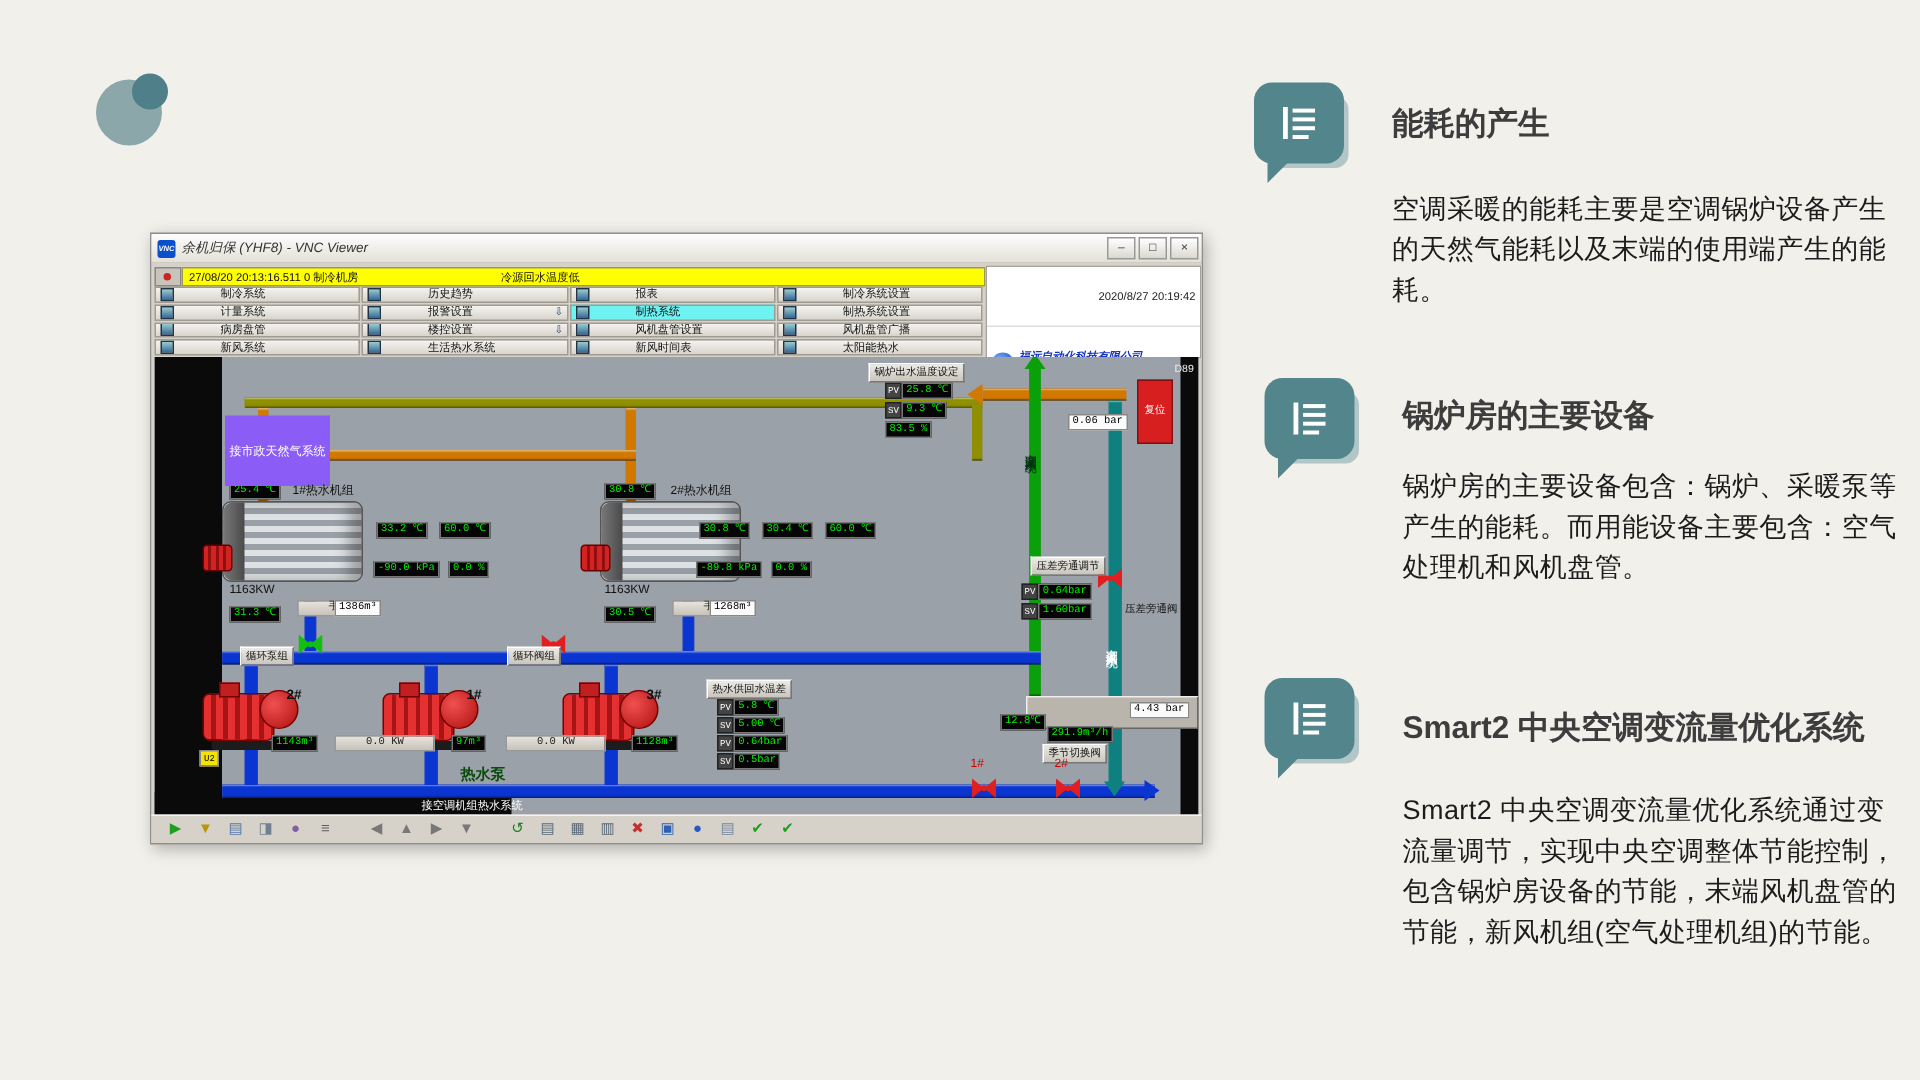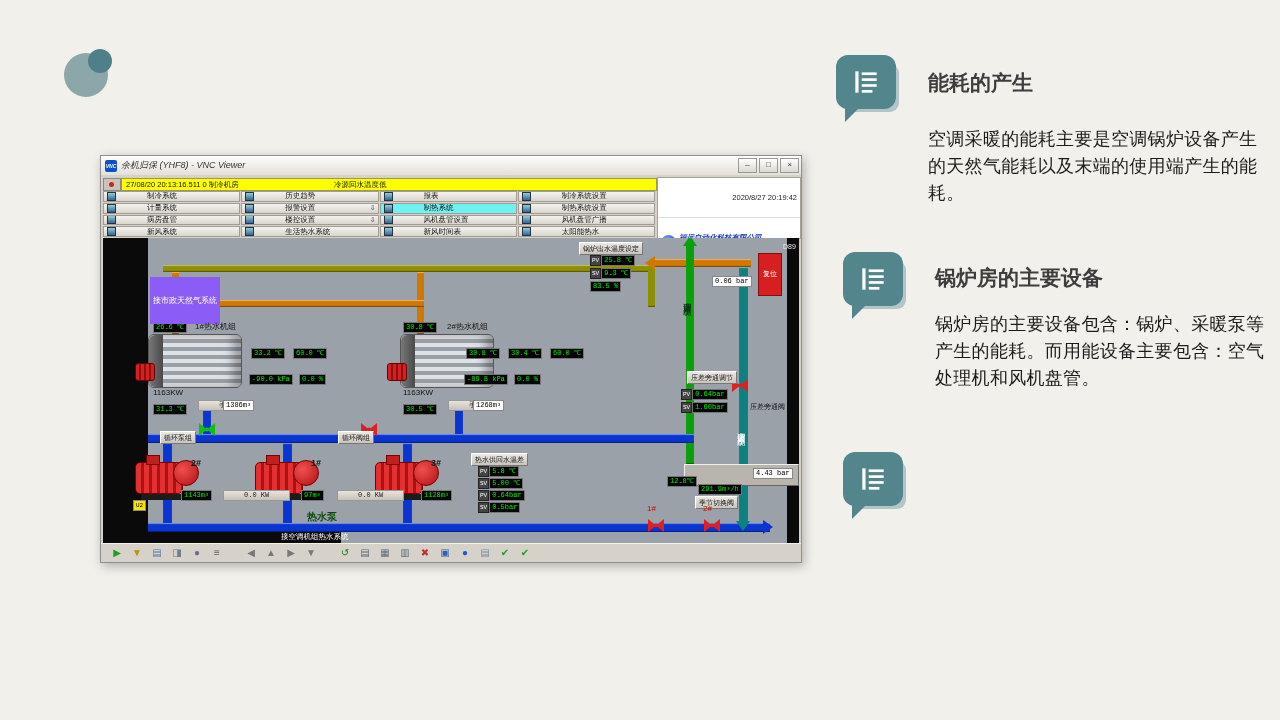--- a/index.html
+++ b/index.html
@@ -272,21 +272,21 @@
             <polygon points="0,0 8,6.5 0,13" fill="#e02020"></polygon>
             <polygon points="16,0 8,6.5 16,13" fill="#e02020"></polygon>
             <circle cx="8" cy="6.5" r="2" fill="#e02020"></circle>
           </svg></div>
         <div class="sc-valve" style="left: 601px; top: 281px;"><svg width="16" height="13" viewBox="0 0 16 13">
             <polygon points="0,0 8,6.5 0,13" fill="#e02020"></polygon>
             <polygon points="16,0 8,6.5 16,13" fill="#e02020"></polygon>
             <circle cx="8" cy="6.5" r="2" fill="#e02020"></circle>
           </svg></div>
         <div class="sc-d sc-g" style="left: 50px; top: 84px;">
-          <span>26.6 ℃</span>
+          <span>25.4 ℃</span>
         </div>
         <div class="sc-d sc-g" style="left: 148px; top: 110px;">
           <span>33.2 ℃</span>
         </div>
         <div class="sc-d sc-g" style="left: 190px; top: 110px;">
           <span>60.0 ℃</span>
         </div>
         <div class="sc-d sc-g" style="left: 146px; top: 136px;">
           <span>-90.0 kPa</span>
         </div>
@@ -488,13 +488,17 @@
     <div class="pin-icon">
       <svg width="32" height="32" viewBox="0 0 30 30">
         <rect x="5" y="5" width="3" height="20" fill="#fff"></rect>
         <rect x="11" y="6" width="14" height="2.5" fill="#fff"></rect>
         <rect x="11" y="11.5" width="14" height="2.5" fill="#fff"></rect>
         <rect x="11" y="17" width="14" height="2.5" fill="#fff"></rect>
         <rect x="11" y="22.5" width="10" height="2.5" fill="#fff"></rect>
       </svg>
     </div>
   </div>
+  <div class="text-col">
+    <h2 class="sec-title">Smart2 中央空调变流量优化系统</h2>
+    <p class="sec-body">Smart2 中央空调变流量优化系统通过变流量调节，实现中央空调整体节能控制，包含锅炉房设备的节能，末端风机盘管的节能，新风机组(空气处理机组)的节能。</p>
+  </div>
 </section>
 
 </body></html>

